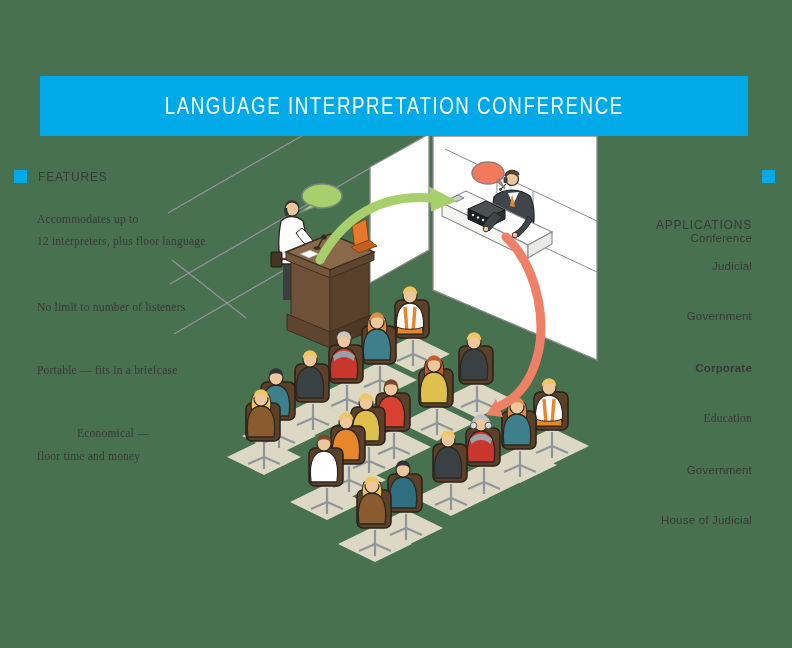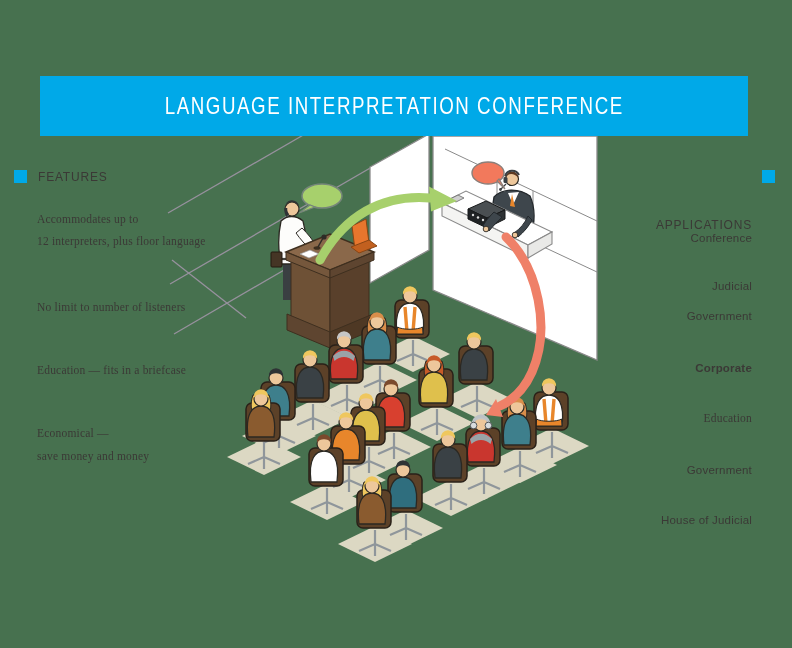--- a/index.html
+++ b/index.html
@@ -35,22 +35,22 @@
   .feat{
     position:absolute;left:37px;color:var(--c-text,#3B3936);
     font-size:11.5px;letter-spacing:0.2px;white-space:nowrap;font-family:Liberation Serif, serif;
   }
   .app{
     position:absolute;right:40px;color:var(--c-text,#3B3936);
     font-size:11.5px;letter-spacing:0.2px;white-space:nowrap;text-align:right;
   }
   #f1l1{top:213px;} #f1l2{top:235px;}
   #f2{top:301px;} #f3{top:364px;}
-  #f4l1{top:427px;} #f4l2{top:450px;}
-  #app0{top:208px;margin-top:24px;} #app1{top:260px;margin-top:20px;} #app2{top:310px;} #app3{top:362px;font-weight:bold;}
+  #f4l1{top:427px;margin-left:40px;} #f4l2{top:450px;}
+  #app0{top:208px;margin-top:24px;} #app1{top:260px;} #app2{top:310px;} #app3{top:362px;font-weight:bold;}
   #app4{top:412px;font-family:Liberation Serif, serif;} #app5{top:464px;margin-left:8px;} #app6{top:514px;}
 </style>
 </head>
 <body>
 
 <svg id="scene" viewBox="0 0 792 648">
 
   <g style="stroke:var(--c-leader-line,#97919E);stroke-width:1.3;fill:none;">
     <line x1="168" y1="213" x2="312" y2="130"></line>
     <line x1="170" y1="284" x2="429" y2="134"></line>
@@ -316,23 +316,23 @@
 
 <div class="banner">
   <span class="title">LANGUAGE INTERPRETATION CONFERENCE</span>
 </div>
 
 <div class="sq" id="sq-features"></div>
 <div class="heading" id="features-heading">FEATURES</div>
 <div class="feat" id="f1l1">Accommodates up to</div>
 <div class="feat" id="f1l2">12 interpreters, plus floor language</div>
 <div class="feat" id="f2">No limit to number of listeners</div>
-<div class="feat" id="f3">Education — fits in a briefcase</div>
+<div class="feat" id="f3">Portable — fits in a briefcase</div>
 <div class="feat" id="f4l1">Economical —</div>
-<div class="feat" id="f4l2">save money and money</div>
+<div class="feat" id="f4l2">floor time and money</div>
 
 <div class="sq" id="sq-applications"></div>
 <div class="heading" id="applications-heading">APPLICATIONS</div>
 <div class="app" id="app0">Conference</div>
 <div class="app" id="app1">Judicial</div>
 <div class="app" id="app2">Government</div>
 <div class="app" id="app3">Corporate</div>
 <div class="app" id="app4">Education</div>
 <div class="app" id="app5">Government</div>
 <div class="app" id="app6">House of Judicial</div>

